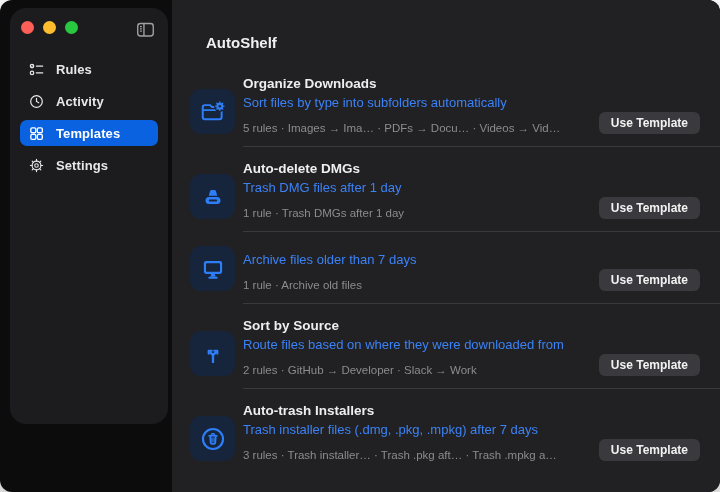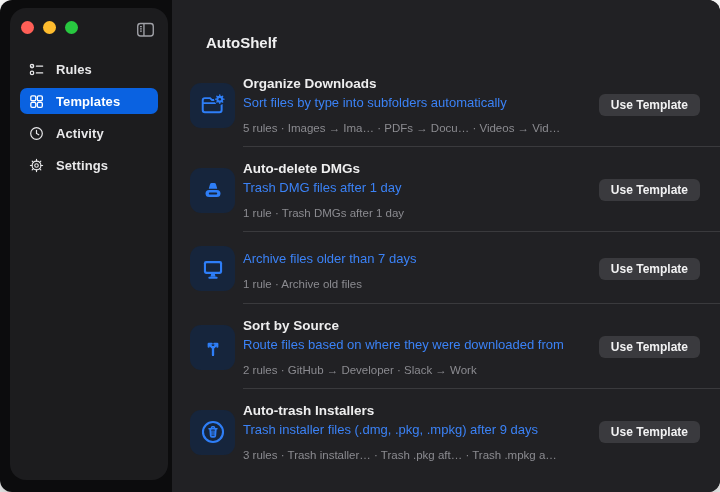--- a/index.html
+++ b/index.html
@@ -4,34 +4,34 @@
 <style>
   html,body{margin:0;padding:0;background:#ffffff;width:720px;height:492px;overflow:hidden;}
   *{box-sizing:border-box;}
   .window{
     position:absolute;inset:0;width:720px;height:492px;background:#0c0c0d;
     border-radius:12px;overflow:hidden;
     font-family:"Liberation Sans","DejaVu Sans",sans-serif;
     box-shadow:0 10px 30px rgba(0,0,0,.35);
   }
   
-  .sidebar{position:absolute;left:10px;top:8px;width:158px;height:472px;background:#1c1c1e;border-radius:16px;}
+  .sidebar{position:absolute;left:10px;top:8px;width:158px;height:416px;background:#1c1c1e;border-radius:16px;}
   .lights{position:absolute;left:11px;top:13px;display:flex;gap:9px;}
   .light{width:13px;height:13px;border-radius:50%;}
   .sb-toggle{position:absolute;right:10px;top:9px;width:26px;height:24px;display:flex;align-items:center;justify-content:center;background:none;border:none;padding:0;cursor:pointer;}
   .nav{position:absolute;top:48px;left:10px;right:10px;}
   .nav-item{height:26px;margin-bottom:6px;display:flex;align-items:center;gap:11px;padding-left:8px;border-radius:7px;color:#e8e8ea;cursor:pointer;}
   .nav-item .nicon{width:17px;height:17px;display:flex;align-items:center;justify-content:center;flex-shrink:0;}
   .nav-item .nlabel{font-size:13px;font-weight:600;letter-spacing:.1px;}
   .nav-item.selected{background:#0a62e1;color:#ffffff;}
   
   .main{position:absolute;left:172px;top:0;right:0;bottom:0;background:#212124;}
   .page-title{position:absolute;left:18px;top:18px;margin:16px;font-size:15px;font-weight:700;color:#f0f0f1;}
   .list{position:absolute;left:18px;right:0;top:76px;}
-  .row{position:relative;display:flex;align-items:center;padding:14px 20px 13px 0;}
+  .row{position:relative;display:flex;align-items:flex-end;padding:14px 20px 13px 0;}
   .row:first-child{padding-top:0;}
   .row::after{content:"";position:absolute;left:53px;right:0;bottom:0;height:1px;background:#3a3a3d;}
   .row:last-child::after{display:none;}
   .tile{width:45px;height:45px;border-radius:11px;background:#16253c;display:flex;align-items:center;justify-content:center;flex-shrink:0;margin-right:8px;}
   .tbody{flex:1;min-width:0;}
   .row-title{font-size:13.5px;font-weight:700;color:#eeeeef;white-space:nowrap;}
   .row-sub{font-size:13px;color:#3b82f6;margin-top:4px;white-space:nowrap;}
   .row-meta{font-size:11.5px;color:#8b8b90;margin-top:12px;white-space:nowrap;}
   .use-btn{height:22px;padding:0 12px;border:none;border-radius:6px;background:#3a3a3e;color:#f2f2f3;
     font-family:inherit;font-size:12px;font-weight:600;margin-left:4px;flex-shrink:0;cursor:pointer;display:flex;align-items:center;}
@@ -68,40 +68,40 @@
             <circle cx="5.2" cy="6.6" r="2.2"></circle>
             <path d="M4.3 6.6 l0.7 0.8 1.2-1.5" stroke-width="1"></path>
             <line x1="10.8" y1="6.6" x2="19" y2="6.6"></line>
             <circle cx="5.2" cy="15.4" r="2.2"></circle>
             <line x1="10.8" y1="15.4" x2="19" y2="15.4"></line>
           </svg>
         </span>
         <span class="nlabel">Rules</span>
       </div>
 
+      <div class="nav-item">
+        <span class="nicon">
+          <svg width="17" height="17" viewBox="0 0 24 24" fill="none" stroke="currentColor" stroke-width="1.7" stroke-linecap="round">
+            <circle cx="12" cy="12" r="8.2"></circle>
+            <path d="M12 7.6 V12 L15.2 13.8"></path>
+          </svg>
+        </span>
+        <span class="nlabel">Activity</span>
+      </div>
+
       <div class="nav-item selected">
         <span class="nicon">
           <svg width="17" height="17" viewBox="0 0 24 24" fill="none" stroke="currentColor" stroke-width="1.9">
             <rect x="4" y="4" width="7" height="7" rx="1.8"></rect>
             <rect x="13.2" y="4" width="7" height="7" rx="1.8"></rect>
             <rect x="4" y="13.2" width="7" height="7" rx="1.8"></rect>
             <rect x="13.2" y="13.2" width="7" height="7" rx="1.8"></rect>
           </svg>
         </span>
         <span class="nlabel">Templates</span>
-      </div>
-
-      <div class="nav-item">
-        <span class="nicon">
-          <svg width="17" height="17" viewBox="0 0 24 24" fill="none" stroke="currentColor" stroke-width="1.7" stroke-linecap="round">
-            <circle cx="12" cy="12" r="8.2"></circle>
-            <path d="M12 7.6 V12 L15.2 13.8"></path>
-          </svg>
-        </span>
-        <span class="nlabel">Activity</span>
       </div>
 
       <div class="nav-item">
         <span class="nicon">
           <svg width="17" height="17" viewBox="0 0 24 24" fill="none" stroke="currentColor" stroke-width="1.6" stroke-linecap="round">
             <circle cx="12" cy="12" r="6.2"></circle>
             <circle cx="12" cy="12" r="2.5"></circle>
             <path d="M12 5.8 V3.4 M12 18.2 V20.6 M5.8 12 H3.4 M18.2 12 H20.6 M7.6 7.6 L5.9 5.9 M16.4 7.6 L18.1 5.9 M7.6 16.4 L5.9 18.1 M16.4 16.4 L18.1 18.1"></path>
           </svg>
         </span>
@@ -188,21 +188,21 @@
           <svg width="28" height="28" viewBox="0 0 24 24" fill="none" stroke="#2e7ef7" stroke-linecap="round" stroke-linejoin="round">
             <circle cx="12" cy="12" r="8.6" stroke-width="1.8"></circle>
             <path d="M8.6 9.2 h6.8" stroke-width="1.4"></path>
             <path d="M10.7 9.2 v-0.9 a0.8 0.8 0 0 1 0.8-0.8 h1 a0.8 0.8 0 0 1 0.8 0.8 v0.9" stroke-width="1.3"></path>
             <path d="M9.5 9.2 l0.5 6 a1.1 1.1 0 0 0 1.1 1 h1.8 a1.1 1.1 0 0 0 1.1-1 l0.5-6" stroke-width="1.4"></path>
             <path d="M11.1 11 v3.6 M12.9 11 v3.6" stroke-width="1.1"></path>
           </svg>
         </div>
         <div class="tbody">
           <div class="row-title">Auto-trash Installers</div>
-          <div class="row-sub">Trash installer files (.dmg, .pkg, .mpkg) after 9 days</div>
+          <div class="row-sub">Trash installer files (.dmg, .pkg, .mpkg) after 7 days</div>
           <div class="row-meta">3 rules · Trash installer… · Trash .pkg aft… · Trash .mpkg a…</div>
         </div>
         <button class="use-btn">Use Template</button>
       </div>
 
     </div>
   </main>
 </div>
 
 </body></html>

